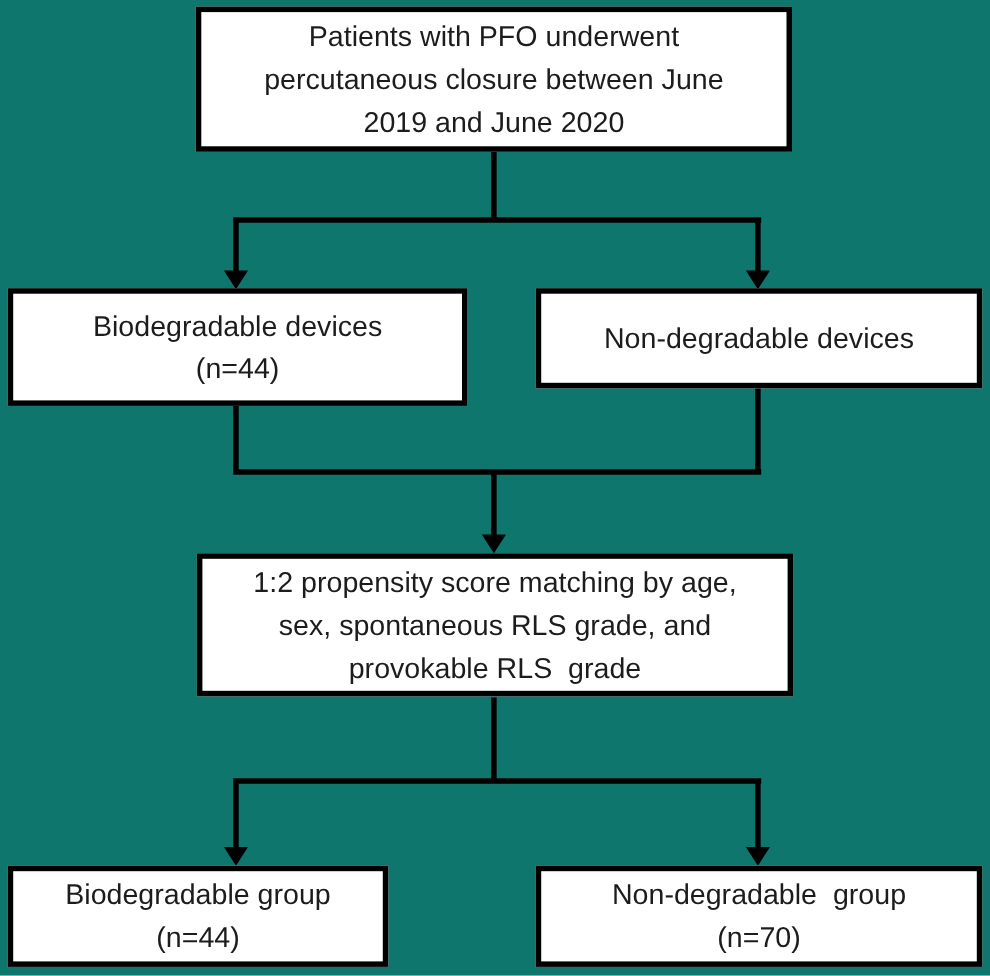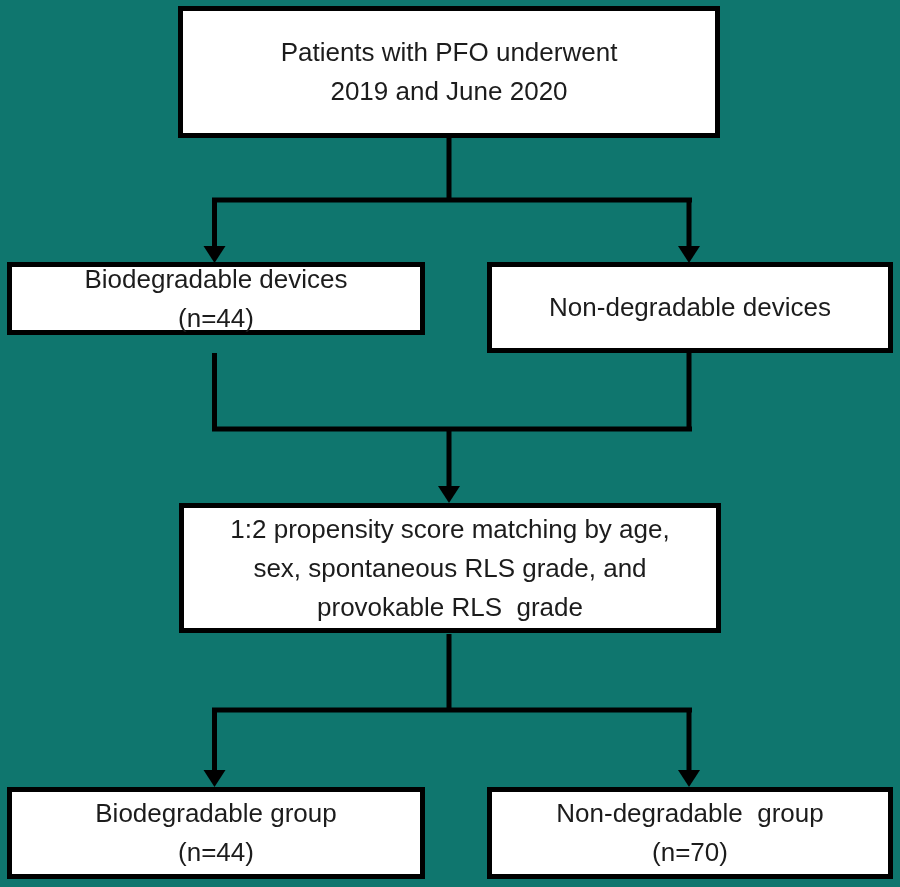--- a/index.html
+++ b/index.html
@@ -44,24 +44,24 @@
     text-align: center;
     color: #1c1c1c;
     font-size: 26px;
     line-height: 39px;
   }
   .box .line {
     display: block;
     white-space: pre-wrap;
   }
   .b-patients  { left: 178px; top: 6px;   width: 542px; height: 132px; }
-  .b-bio-dev   { left: 7px;   top: 262px; width: 418px; height: 73px;  }
+  .b-bio-dev   { left: 7px;   top: 262px; width: 418px; height: 107px;  }
   .b-non-dev   { left: 487px; top: 262px; width: 406px; height: 91px; text-align: center;  }
   .b-matching  { left: 179px; top: 503px; width: 542px; height: 130px; }
-  .b-bio-grp   { left: 7px;   top: 787px; width: 418px; height: 92px; text-align: right;  }
+  .b-bio-grp   { left: 7px;   top: 787px; width: 346px; height: 92px; text-align: right;  }
   .b-non-grp   { left: 487px; top: 787px; width: 406px; height: 92px; text-align: right;  }
 </style>
 </head>
 <body>
 
 <div class="canvas">
 
   <svg class="connectors" viewBox="0 0 900 887" xmlns="http://www.w3.org/2000/svg">
 
     <g>
@@ -77,20 +77,21 @@
 
     <g>
       <path d="M449 634 V710 M212 710 H692 M214.5 710 V772 M689 710 V772"></path>
       <polygon points="203.5,770 225.5,770 214.5,787"></polygon>
       <polygon points="678,770 700,770 689,787"></polygon>
     </g>
   </svg>
 
   <div class="box b-patients">
     <span class="line">Patients with PFO underwent</span>
+    <span class="line">percutaneous closure between June</span>
     <span class="line">2019 and June 2020</span>
   </div>
 
   <div class="box b-bio-dev">
     <span class="line">Biodegradable devices</span>
     <span class="line">(n=44)</span>
   </div>
 
   <div class="box b-non-dev">
     <span class="line">Non-degradable devices</span>

